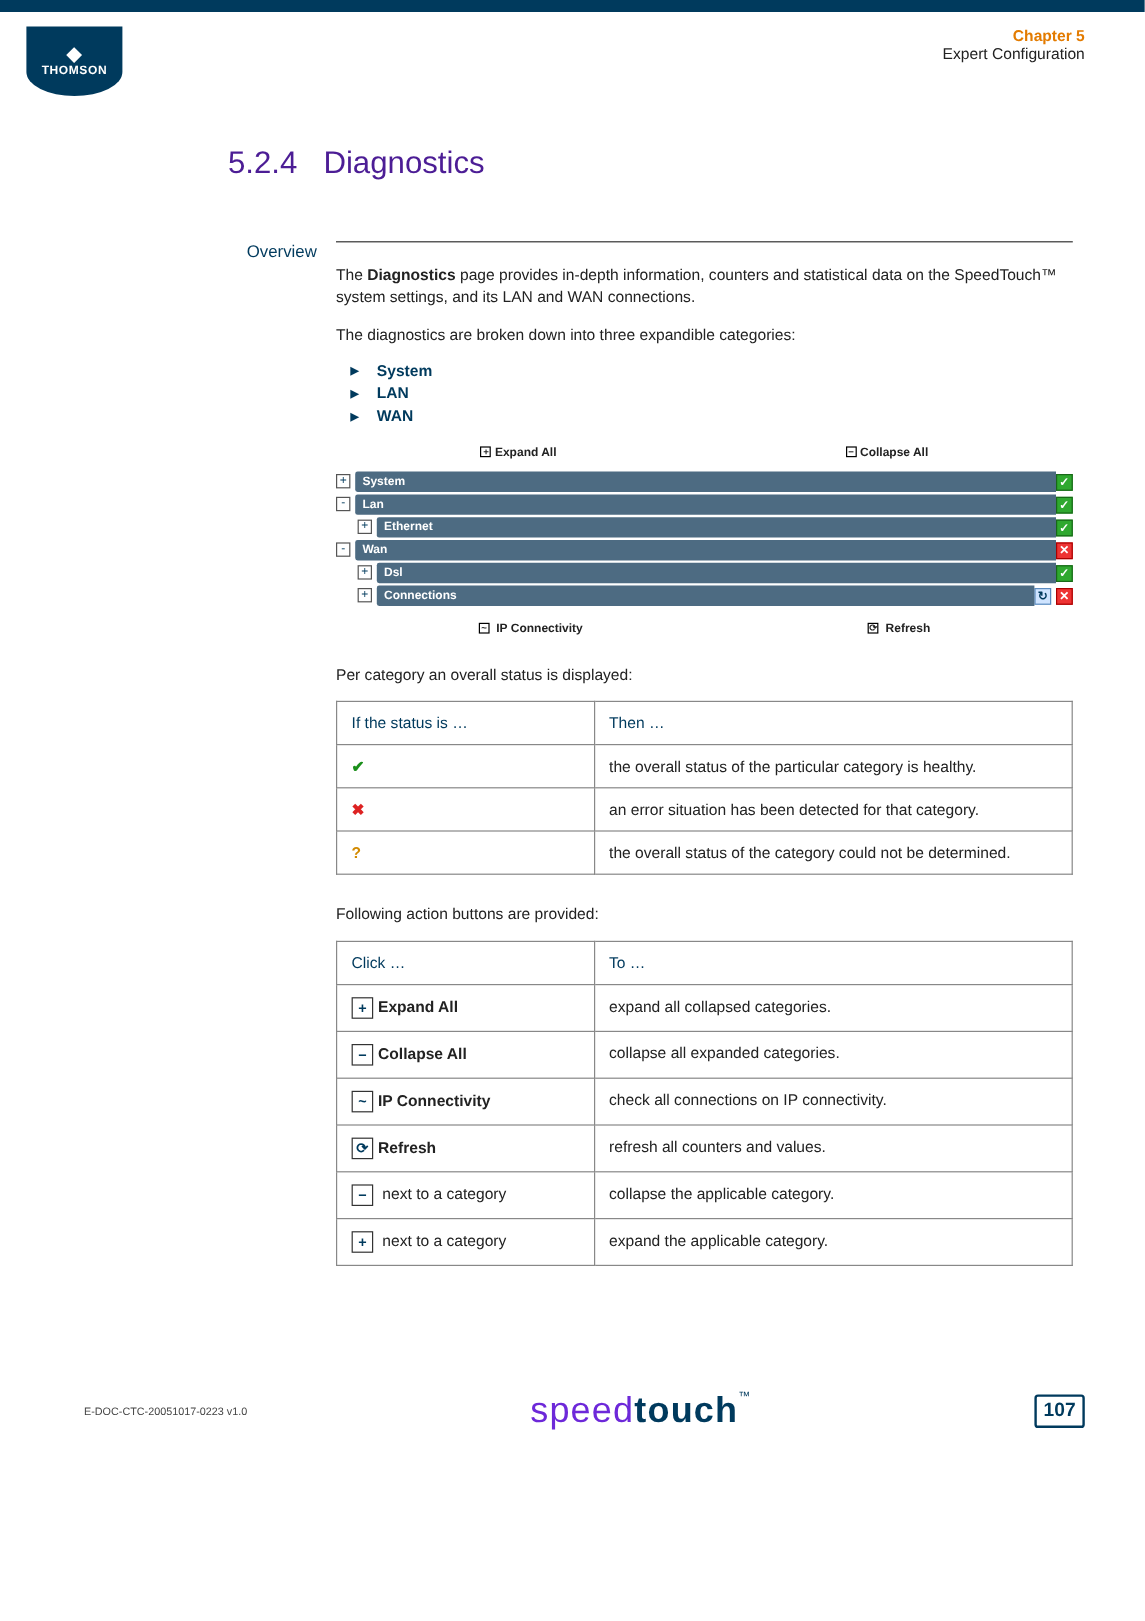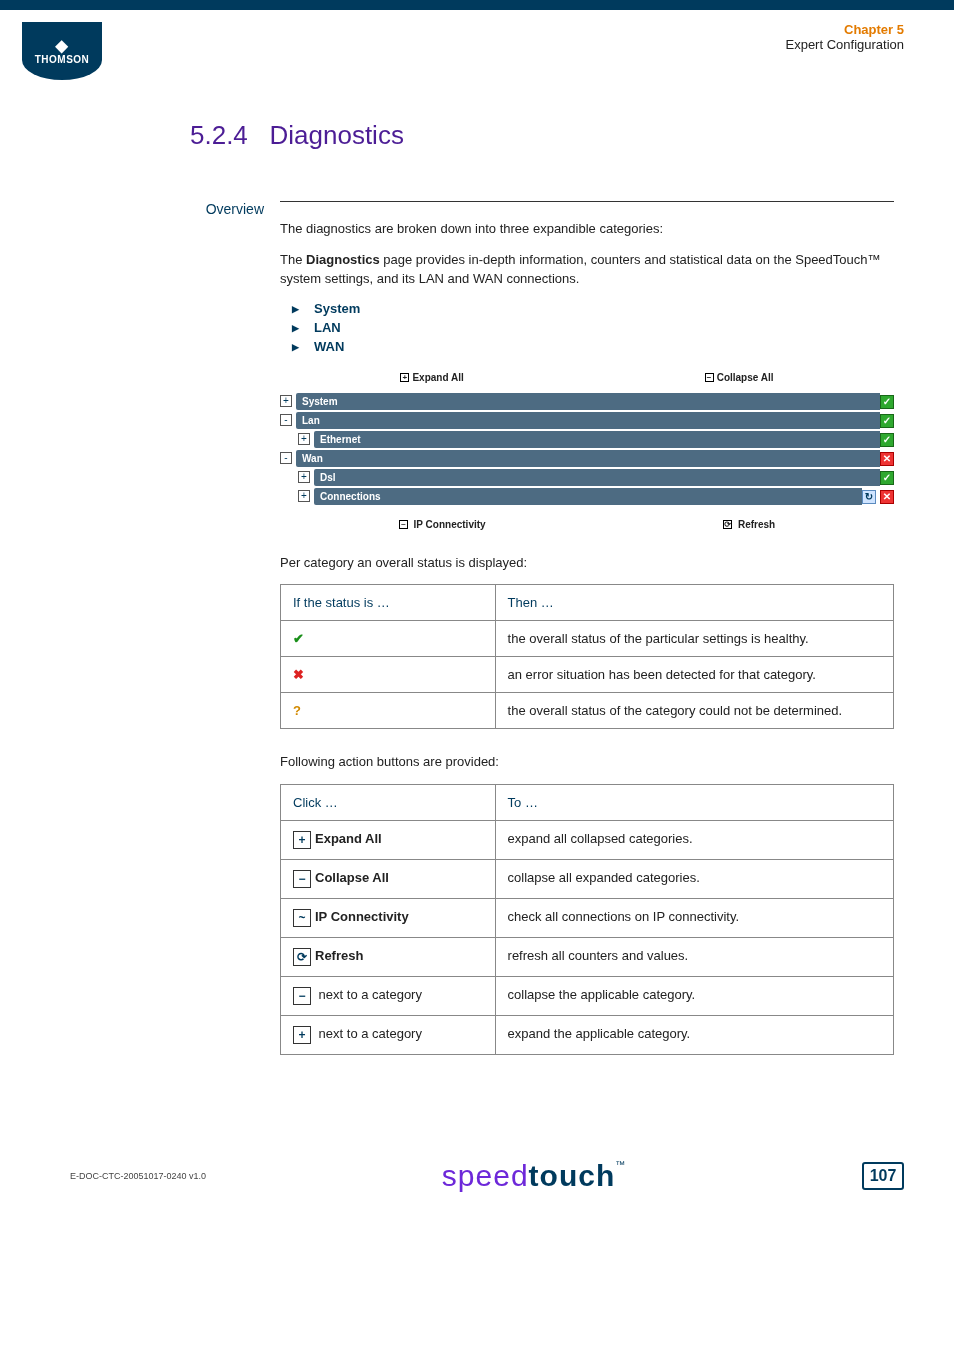--- a/index.html
+++ b/index.html
@@ -99,24 +99,24 @@
 
   <h1 class="section-heading">
     <span>5.2.4</span>&nbsp;&nbsp;
     <span>Diagnostics</span>
   </h1>
 
   <div class="row">
     <div class="side-label">Overview</div>
     <div class="body-col">
       <div class="hr"></div>
-      <p>The diagnostics are broken down into three expandible categories:</p>
       <p>
         <span>The </span><span class="strong">Diagnostics</span><span> page provides in-depth information, counters and statistical data on the SpeedTouch™ system settings, and its LAN and WAN connections.</span>
       </p>
+      <p>The diagnostics are broken down into three expandible categories:</p>
       <ul class="bullets">
         <li>System</li>
         <li>LAN</li>
         <li>WAN</li>
       </ul>
 
       <div class="diag-panel">
         <div class="diag-top">
           <span><span class="toggle-sq">+</span><span>Expand All</span></span>
           <span><span class="toggle-sq">−</span><span>Collapse All</span></span>
@@ -180,21 +180,21 @@
       <table class="status-table">
         <tbody>
             <tr>
           <th style="width:35%">If the status is …</th>
           <th>Then …</th>
         </tr>
         </tbody>
           <tbody id="status-body">
             <tr>
               <td class="icon-area"><span class="ic-ok">✔</span></td>
-              <td>the overall status of the particular settings is healthy.</td>
+              <td>the overall status of the particular category is healthy.</td>
             </tr>
             <tr>
               <td class="icon-area"><span class="ic-err">✖</span></td>
               <td>an error situation has been detected for that category.</td>
             </tr>
             <tr>
               <td class="icon-area"><span class="ic-unk">?</span></td>
               <td>the overall status of the category could not be determined.</td>
             </tr>
           </tbody>
@@ -235,18 +235,18 @@
               <td>expand the applicable category.</td>
             </tr>
           </tbody>
       </table>
 
     </div>
   </div>
 </div>
 
 <div class="footer">
-  <div class="doc-id">E-DOC-CTC-20051017-0240 v1.0</div>
+  <div class="doc-id">E-DOC-CTC-20051017-0223 v1.0</div>
   <div class="brand">
     <span class="sp">speed</span><span class="tch">touch</span><sup>™</sup>
   </div>
   <div class="pagebox">107</div>
 </div>
 
 </body></html>

